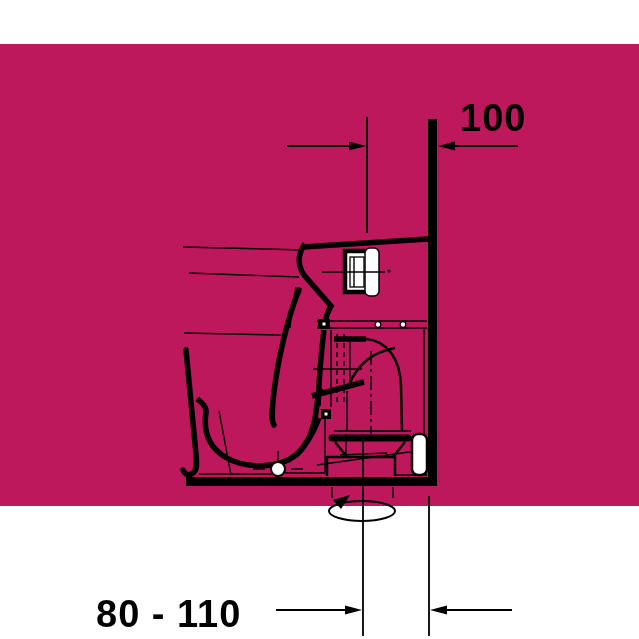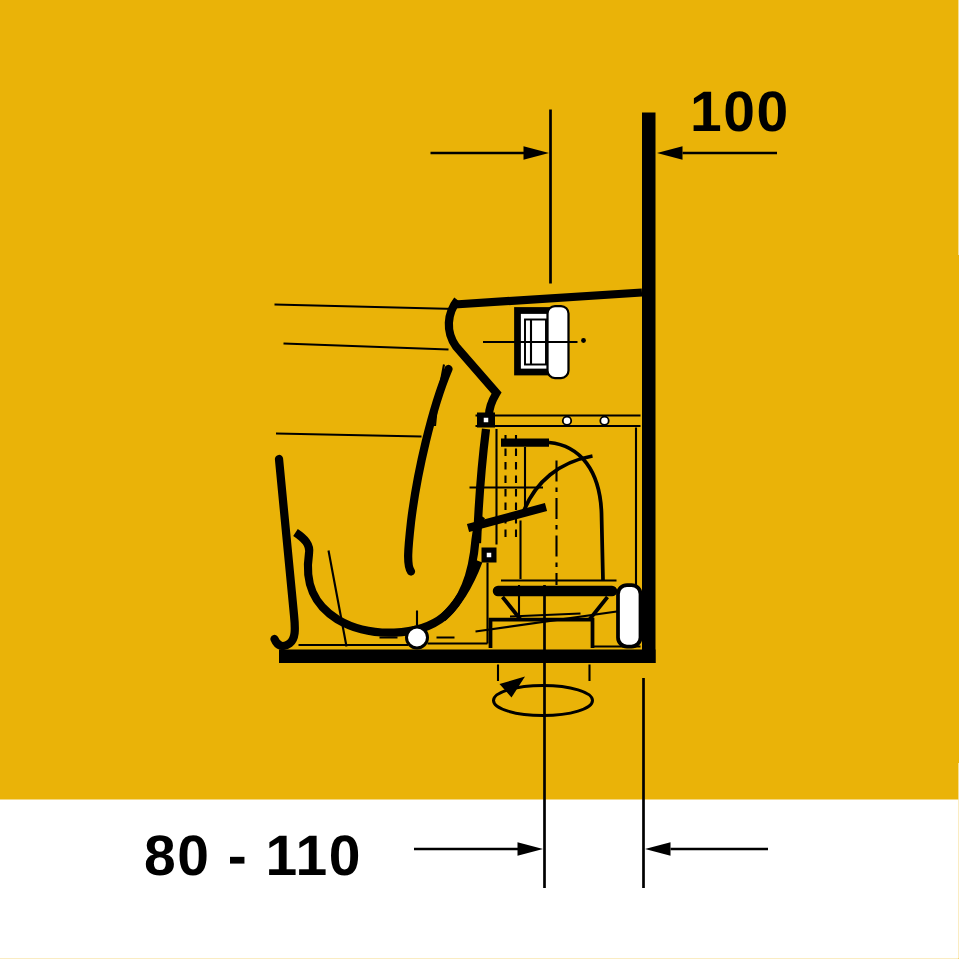--- a/index.html
+++ b/index.html
@@ -7,22 +7,23 @@
     padding: 0;
     background: #ffffff;
     width: 639px;
     height: 639px;
     overflow: hidden;
     font-family: "Liberation Sans", sans-serif;
   }
   .stage {
     position: relative;
     width: 639px;
-    height: 533px;
-    background: #eab308;
+    height: 462px;
+    background: #be185d;
+    margin-top: 44px;
   }
   svg { display: block; }
   .dim-label {
     font-family: "Liberation Sans", sans-serif;
     font-weight: bold;
     font-size: 38px;
     letter-spacing: 1px;
     fill: #000000;
   }
   .thin   { stroke: #000; stroke-width: 1.4; fill: none; }

